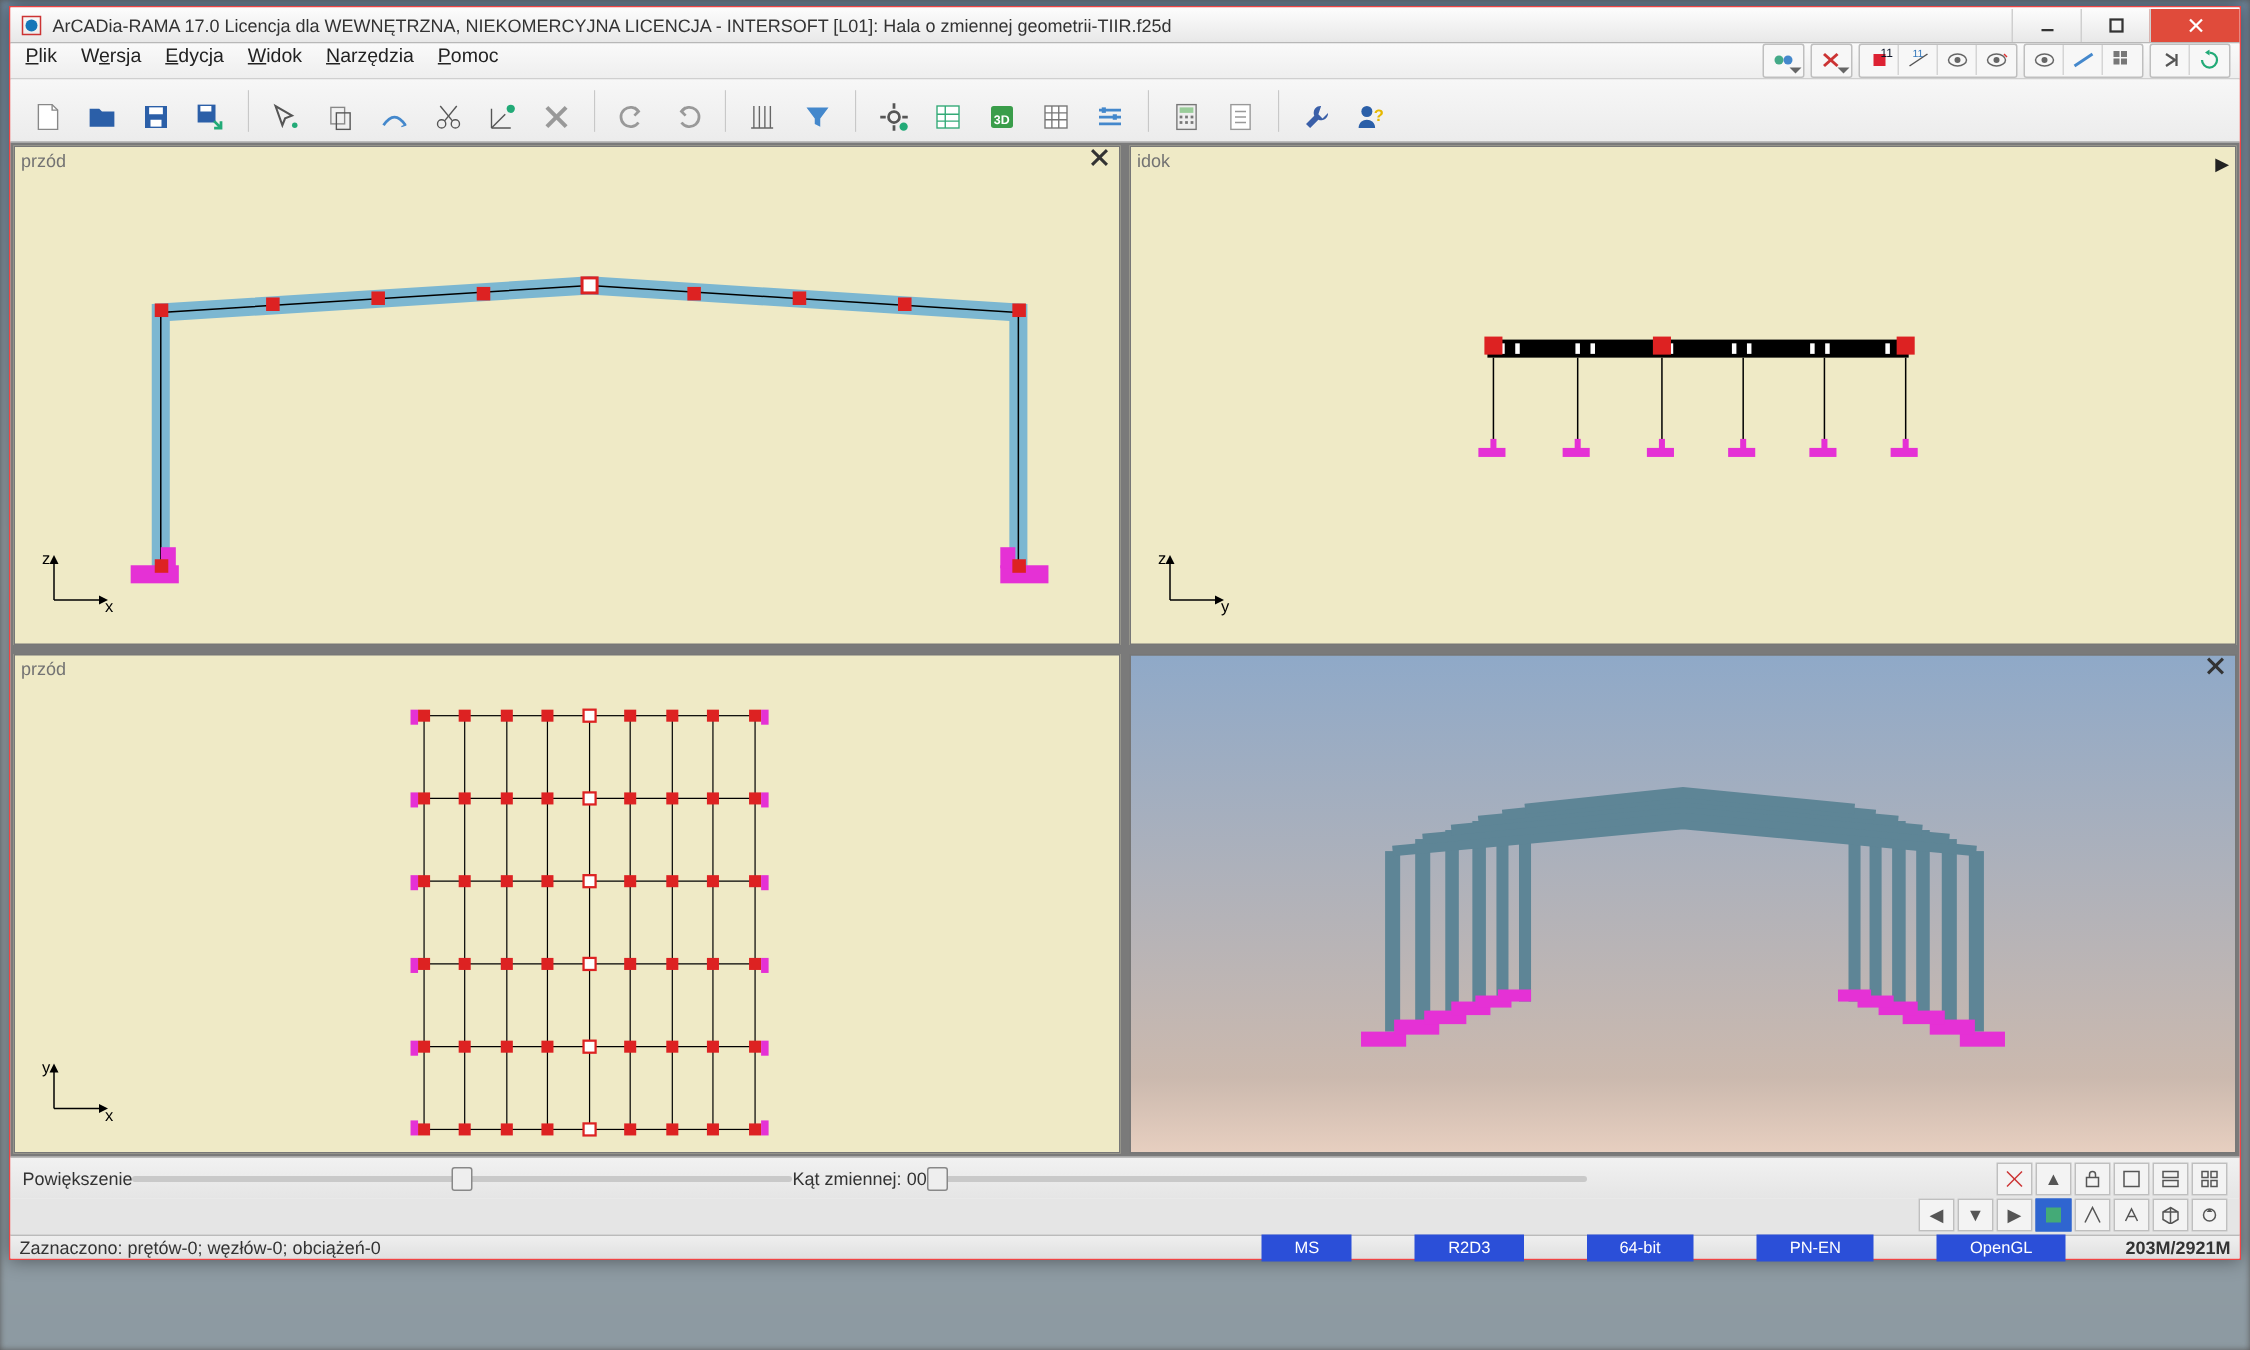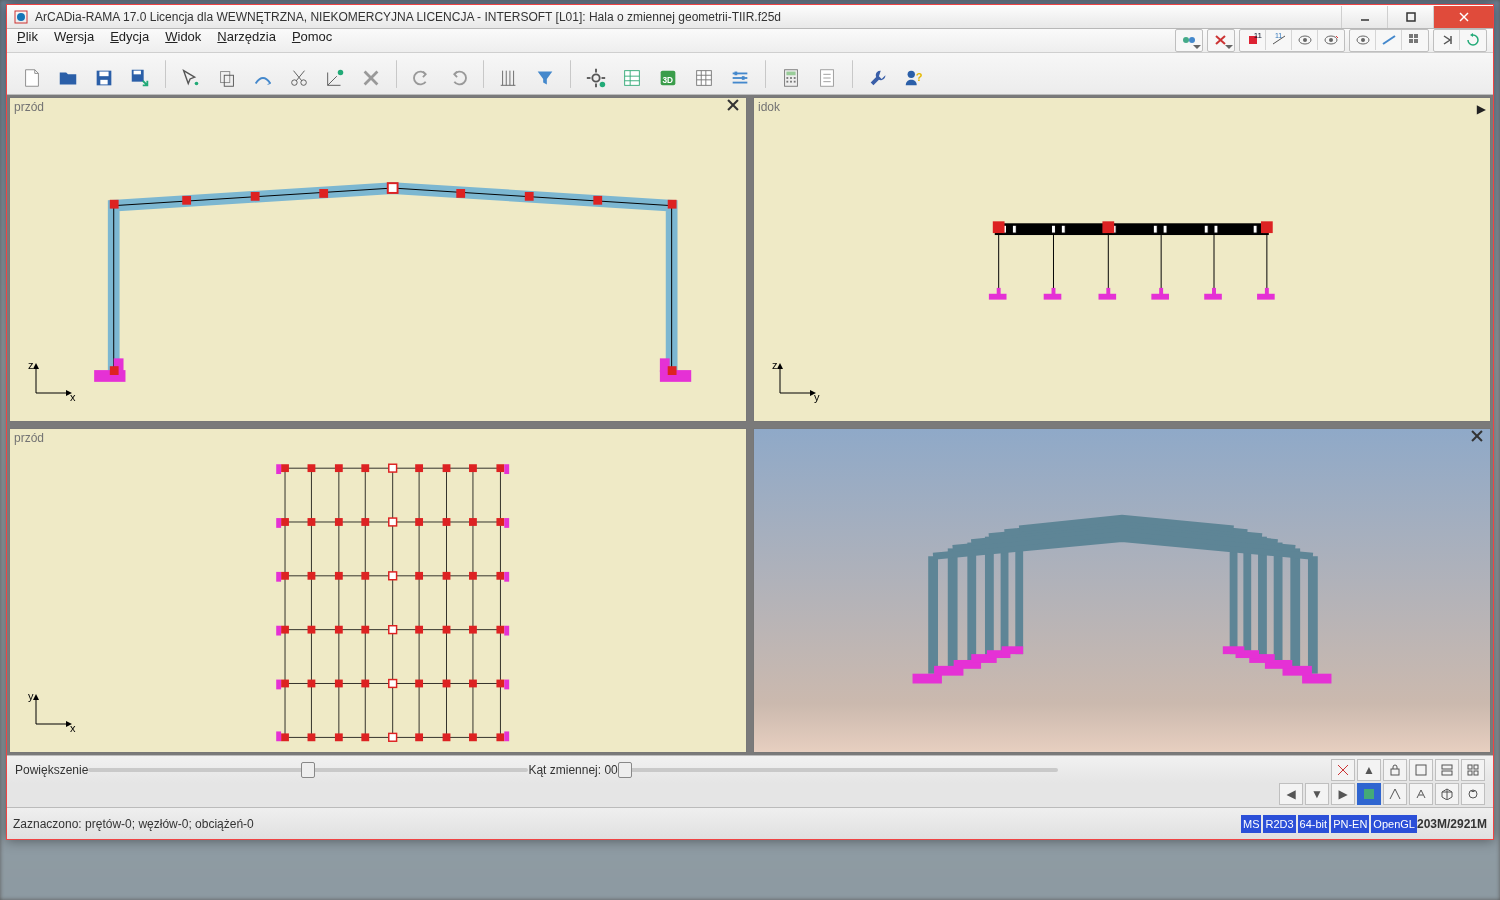--- a/index.html
+++ b/index.html
@@ -83,23 +83,23 @@
 .bottombar{height:28px;display:flex;align-items:center;padding:0 8px;background:linear-gradient(#f1f1f1,#e5e5e5);border-top:1px solid #bbb;}
 .slabel{font-size:12px;color:#333;white-space:nowrap;}
 .slider{appearance:none;height:4px;background:#c9c9c9;border-radius:2px;outline:none;}
 .slider::-webkit-slider-thumb{appearance:none;width:14px;height:16px;background:#eee;border:1px solid #888;border-radius:2px;}
 .rightbtns{margin-left:auto;display:grid;grid-template-columns:repeat(6,24px);grid-template-rows:22px;gap:2px;}
 .sqbtn{width:24px;height:22px;border:1px solid #bfbfbf;background:#f3f3f3;display:flex;align-items:center;justify-content:center;color:#555;font-size:12px;}
 .sqbtn.active{background:#2f65d0;color:#fff;border-color:#2f65d0;}
 
 .navrow{height:24px;display:flex;justify-content:flex-end;align-items:center;gap:2px;padding:0 8px 2px 0;background:#e5e5e5;}
 
-.statusbar{height:32px;background:linear-gradient(#efefef,#e0e0e0);border-top:1px solid #bbb;display:flex;align-items:center;font-size:12px;color:#333;padding:0 6px;}
+.statusbar{height:16px;background:linear-gradient(#efefef,#e0e0e0);border-top:1px solid #bbb;display:flex;align-items:center;font-size:12px;color:#333;padding:0 6px;gap:40px;}
 .statusbar .spacer{flex:1;}
-.statusbadge{height:18px;display:flex;align-items:center;padding:0 2px;margin-left:2px;color:#fff;font-size:11px;border-radius:0;}
+.statusbadge{height:18px;display:flex;align-items:center;padding:0 22px;margin-left:2px;color:#fff;font-size:11px;border-radius:0;}
 .b-ms{background:#2b4fd8;} .b-r2d3{background:#2b4fd8;} .b-64{background:#2b4fd8;} .b-pn{background:#2b4fd8;} .b-gl{background:#2b4fd8;}
 .memtxt{color:#333;font-weight:bold;}
 
 .leftcol{position:absolute;left:0;top:0;width:14px;height:14px;display:flex;align-items:center;justify-content:center;color:#333;font-size:12px;}
 </style>
 </head>
 <body>
 
 <div class="backdrop"></div>
 

